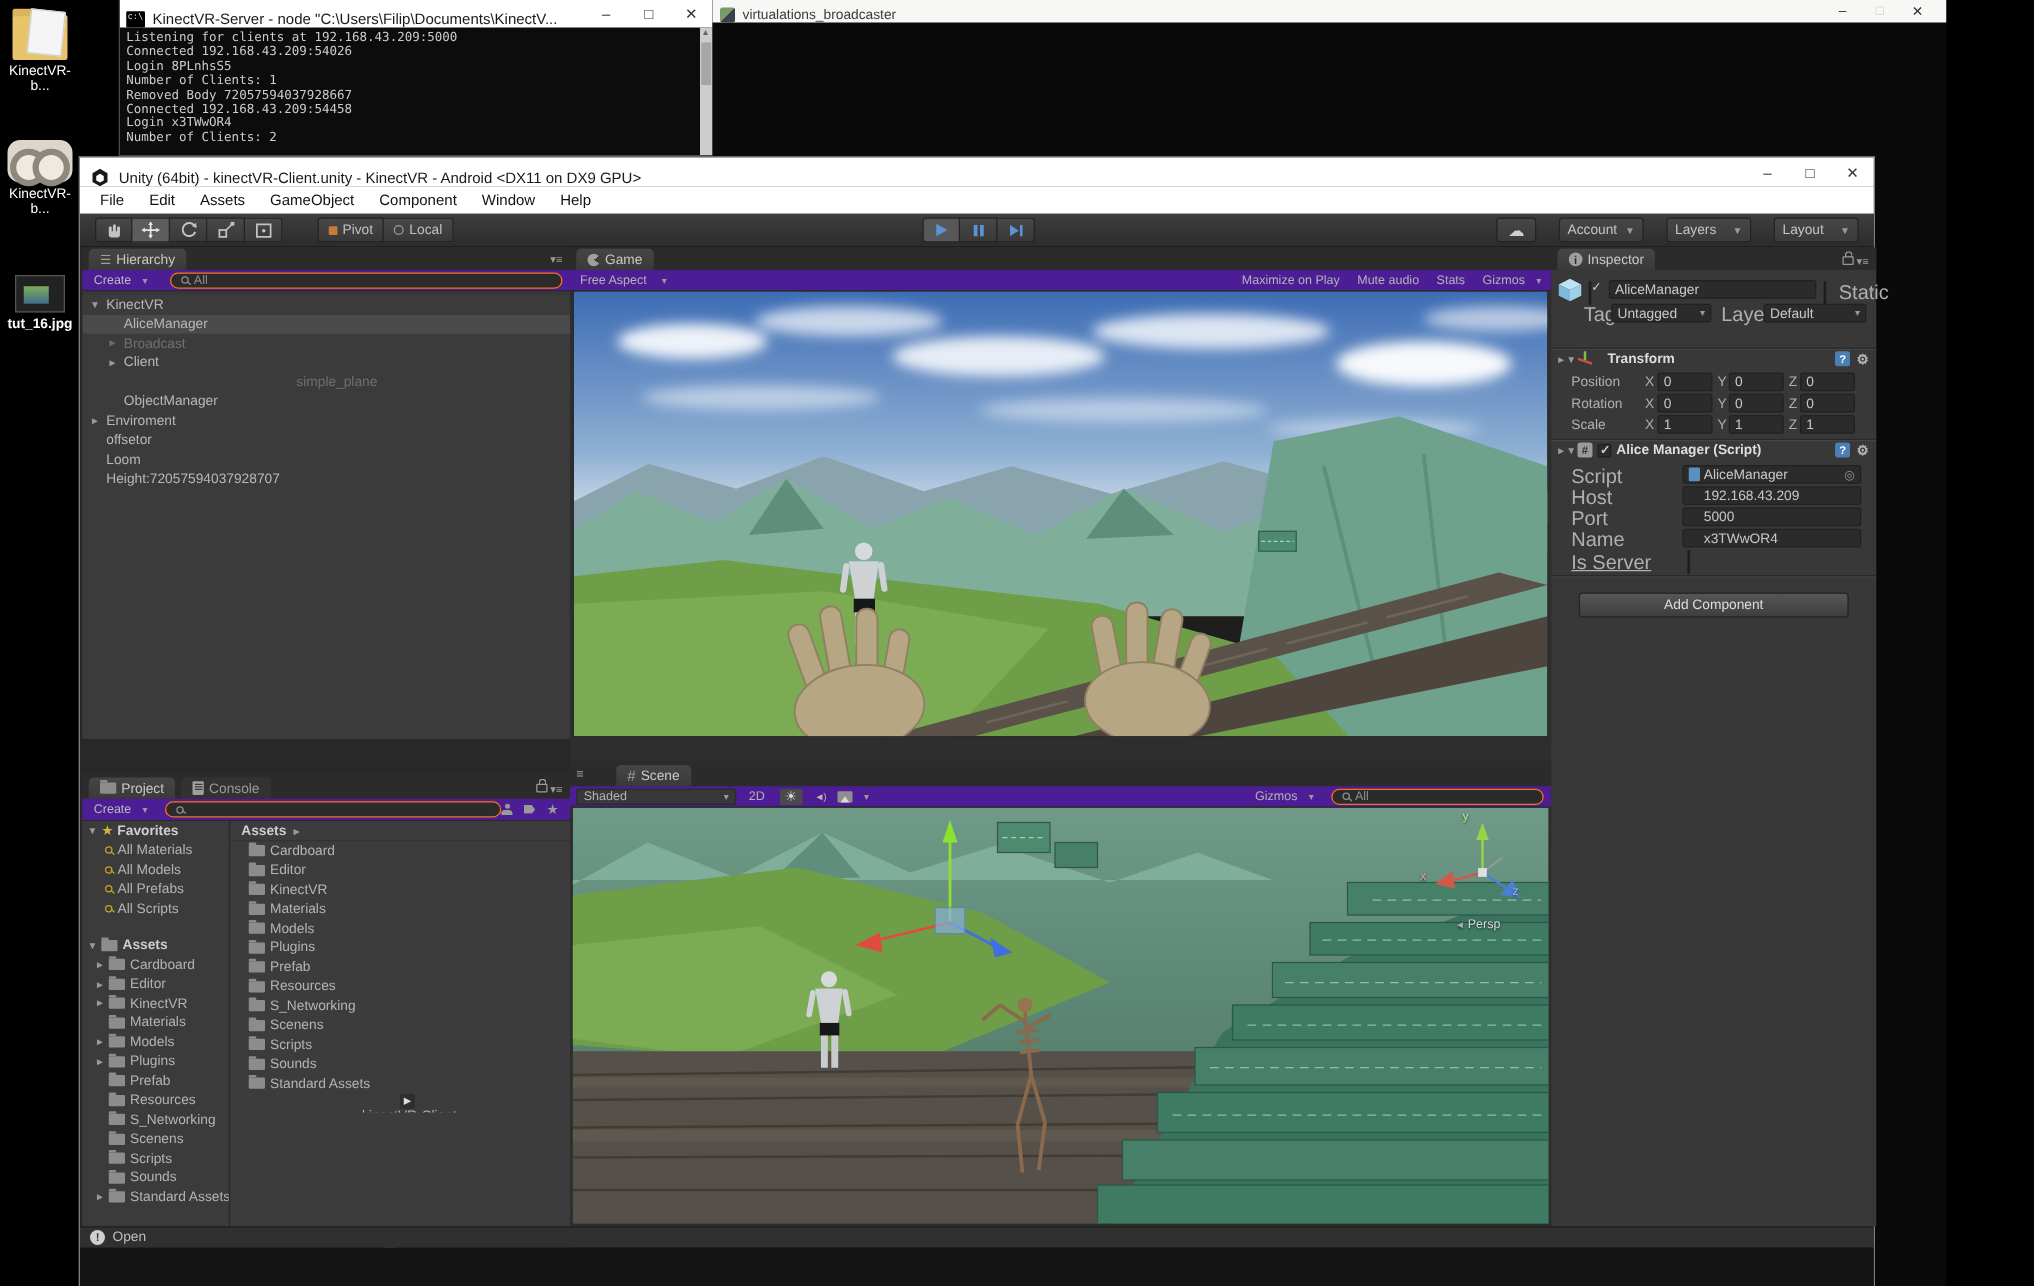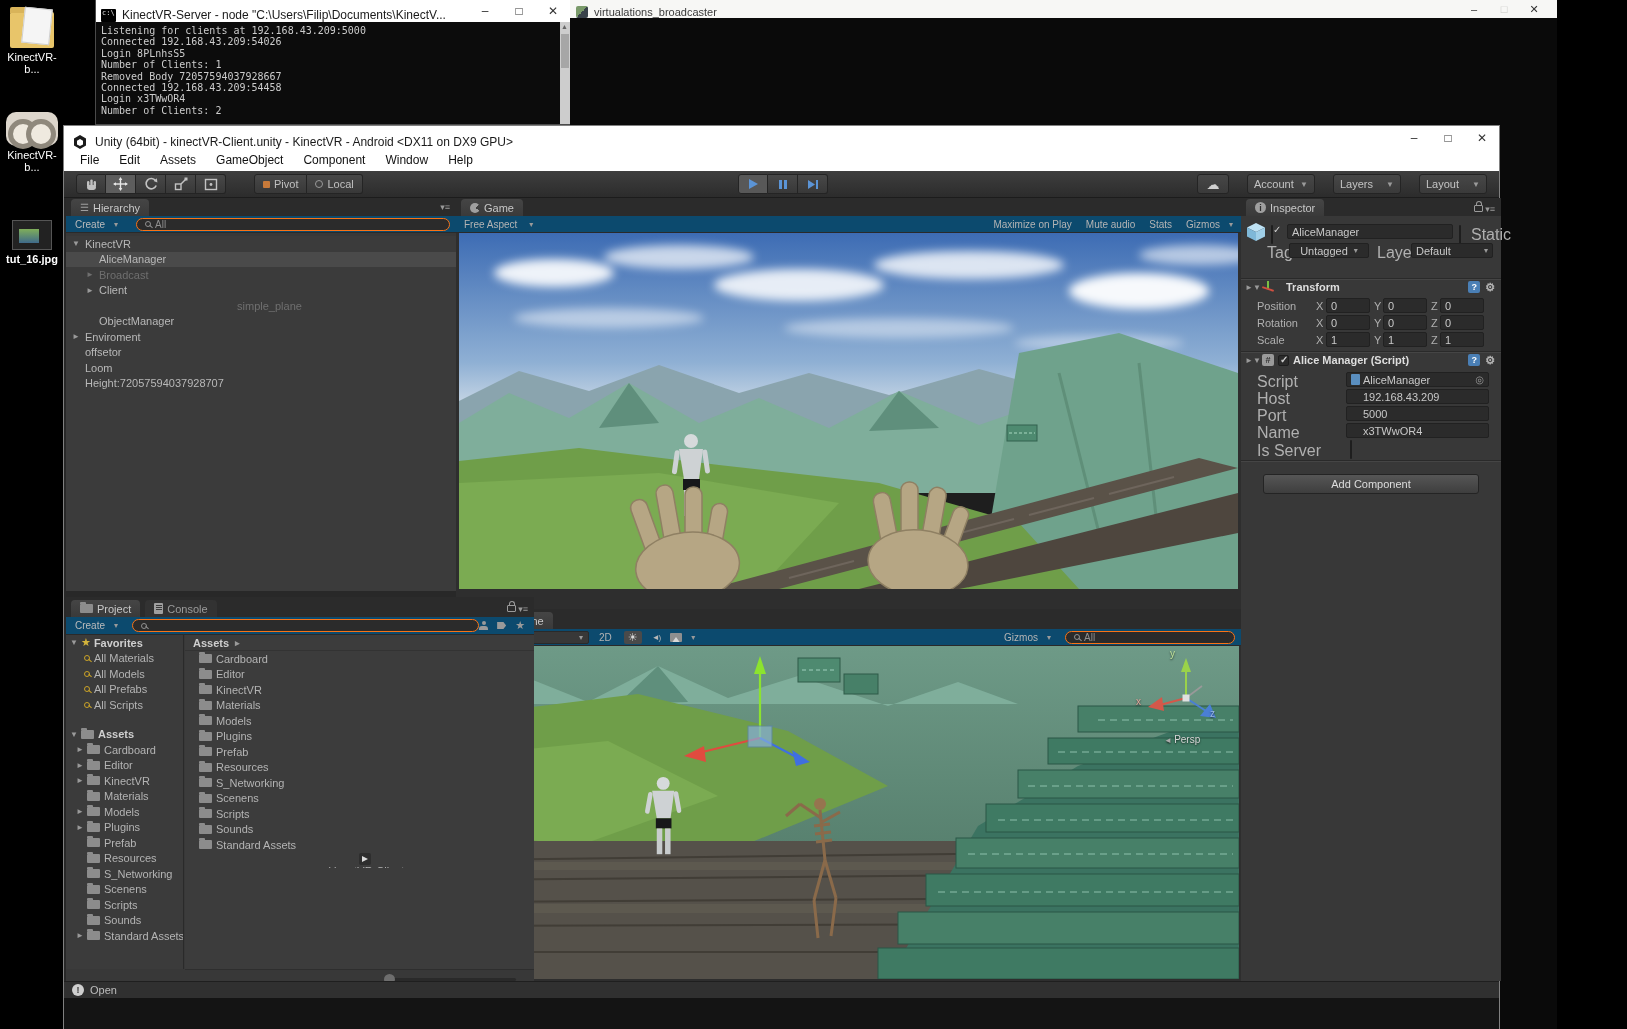--- a/index.html
+++ b/index.html
@@ -80,21 +80,21 @@
   .cloud-btn{width:32px;height:20px;display:flex;align-items:center;justify-content:center;color:#cfcfcf;font-size:13px;
     background:linear-gradient(#474747,#3a3a3a);border:1px solid #242424;border-radius:3px;}
 
   
   .panel{position:absolute;background:#383838;}
   .tabstrip{position:absolute;left:0;top:0;right:0;height:18px;background:#2b2b2b;display:flex;align-items:flex-end;}
   .tab{height:17px;padding:0 9px;background:linear-gradient(#454545,#3a3a3a);border-radius:4px 4px 0 0;
     font-size:11px;color:#c8c8c8;display:flex;align-items:center;gap:4px;margin-left:5px;}
   .tab.inactive{background:#323232;color:#9a9a9a;}
   .panel-menu-ico{margin-left:auto;margin-right:6px;color:#9a9a9a;font-size:9px;align-self:center;}
-  .ptoolbar{position:absolute;left:0;right:0;height:17px;background:#0c4a6e;border-bottom:1px solid #2a2a2a;
+  .ptoolbar{position:absolute;left:0;right:0;height:17px;background:#4c1d95;border-bottom:1px solid #2a2a2a;
     display:flex;align-items:center;font-size:10px;color:#b4b4b4;}
   .create-btn{height:13px;margin-left:5px;padding:0 4px;display:flex;align-items:center;font-size:10px;color:#bbb;gap:3px;}
   .searchpill{height:13px;background:#2b2b2b;border:1px solid #f97316;border-radius:8px;display:flex;align-items:center;
     padding:0 8px;color:#8f8f8f;gap:4px;}
   .mag{width:6px;height:6px;border:1.3px solid #8f8f8f;border-radius:50%;position:relative;flex:none;}
   .mag::after{content:"";position:absolute;width:4px;height:1.3px;background:#8f8f8f;right:-3px;bottom:-1px;transform:rotate(40deg);}
   .mag.gold{border-color:#c9a227;} .mag.gold::after{background:#c9a227;}
 
   
   .rows{position:absolute;left:0;right:0;bottom:0;overflow:hidden;}
@@ -647,21 +647,21 @@
       </svg>
       <span class="vtext" style="left:712px;top:2px;color:#bfe09a;">y</span>
       <span class="vtext" style="left:678px;top:50px;color:#e0a49a;">x</span>
       <span class="vtext" style="left:752px;top:62px;color:#9ab8e0;">z</span>
       <span class="vtext" style="left:706px;top:88px;color:#d8d8d8;">
         <span style="font-size:8px;color:#aaa;">◄ </span><span>Persp</span>
       </span>
     </div>
   </div>
 
-  <div class="panel" style="left:2px;top:471px;width:468px;height:390px;">
+  <div class="panel" style="left:2px;top:493px;width:390px;height:390px;">
     <div class="tabstrip" style="height:20px;">
       <span class="tab">
         <span class="folder-ico" style="margin-right:0;"></span>
         <span>Project</span>
       </span>
       <span class="tab inactive">
         <span class="doc-ico"></span>
         <span>Console</span>
       </span>
       <span class="panel-menu-ico">
@@ -903,21 +903,21 @@
     <span class="checkbox checked abs" style="left:30px;top:28px;"></span>
     <span class="ifield abs" style="left:46px;top:26px;width:166px;">
       <span>AliceManager</span>
     </span>
     <span class="checkbox abs" style="left:216px;top:28px;"></span>
     <span class="insp-label abs" style="left:230px;top:28px;">Static</span>
     <span class="dd-caret abs" style="left:248px;top:30px;">▾</span>
 
     
     <span class="insp-label abs" style="left:26px;top:46px;">Tag</span>
-    <span class="ifield abs" style="left:48px;top:45px;width:80px;justify-content:center;">
+    <span class="ifield abs" style="left:48px;top:45px;width:80px;justify-content:space-between;">
       <span>Untagged</span>
         <span class="dd-caret">▾</span>
     </span>
     <span class="insp-label abs" style="left:136px;top:46px;">Layer</span>
     <span class="ifield abs" style="left:170px;top:45px;width:82px;justify-content:space-between;">
       <span>Default</span>
         <span class="dd-caret">▾</span>
     </span>
 
     
@@ -1005,21 +1005,21 @@
 
         <div style="position:relative;height:17px;">
           <span class="insp-label abs" style="left:16px;top:2px;">Name</span>
           <span class="ifield abs" style="left:105px;top:1px;width:143px;">
             <span class="objdoc" style="visibility: hidden;"></span>
             <span>x3TWwOR4</span>
             <span class="picker" style="margin-left: auto; visibility: hidden;">◎</span>
           </span>
         </div>
       </div>
-    <span class="insp-label abs" style="left:16px;top:244px;">Is Server</span>
+    <span class="insp-label abs" style="left:16px;top:244px;text-decoration:underline;">Is Server</span>
     <span class="checkbox abs" style="left:105px;top:243px;"></span>
 
     <div class="abs" style="left:0;right:0;top:262px;border-top:1px solid #2a2a2a;box-shadow:inset 0 1px 0 #454545;height:2px;"></div>
     <div class="addcomp" style="top:276px;">
       <span>Add Component</span>
     </div>
   </div>
 
   <div class="statusbar">
     <span class="warn-ico">!</span>

